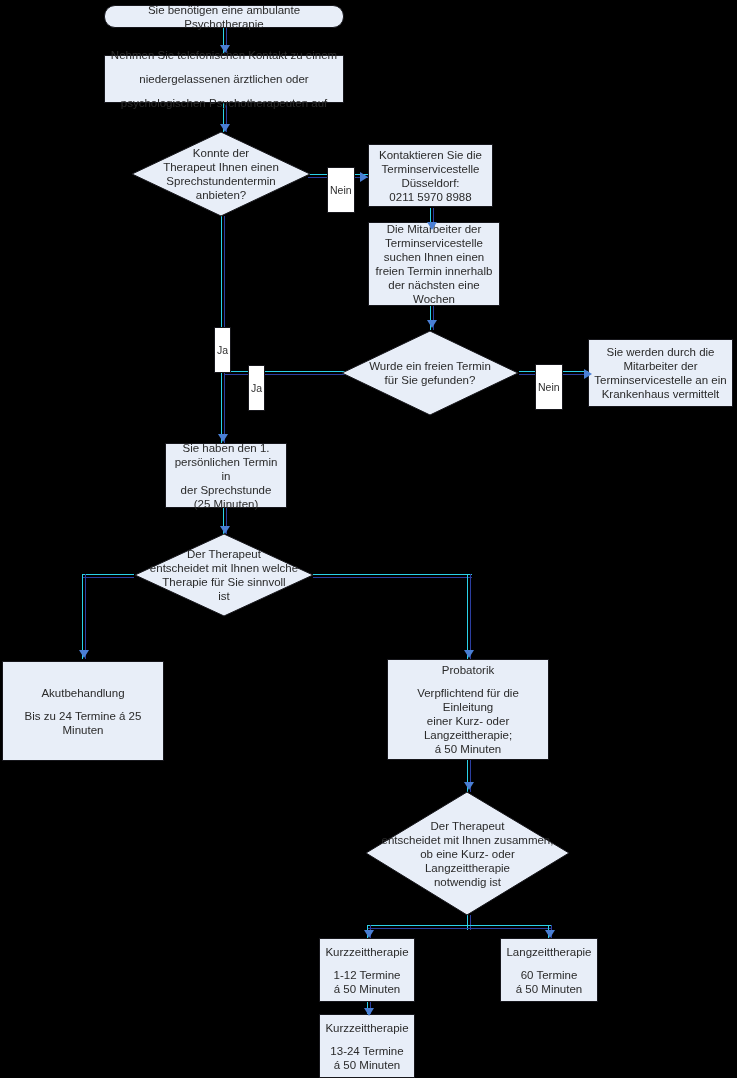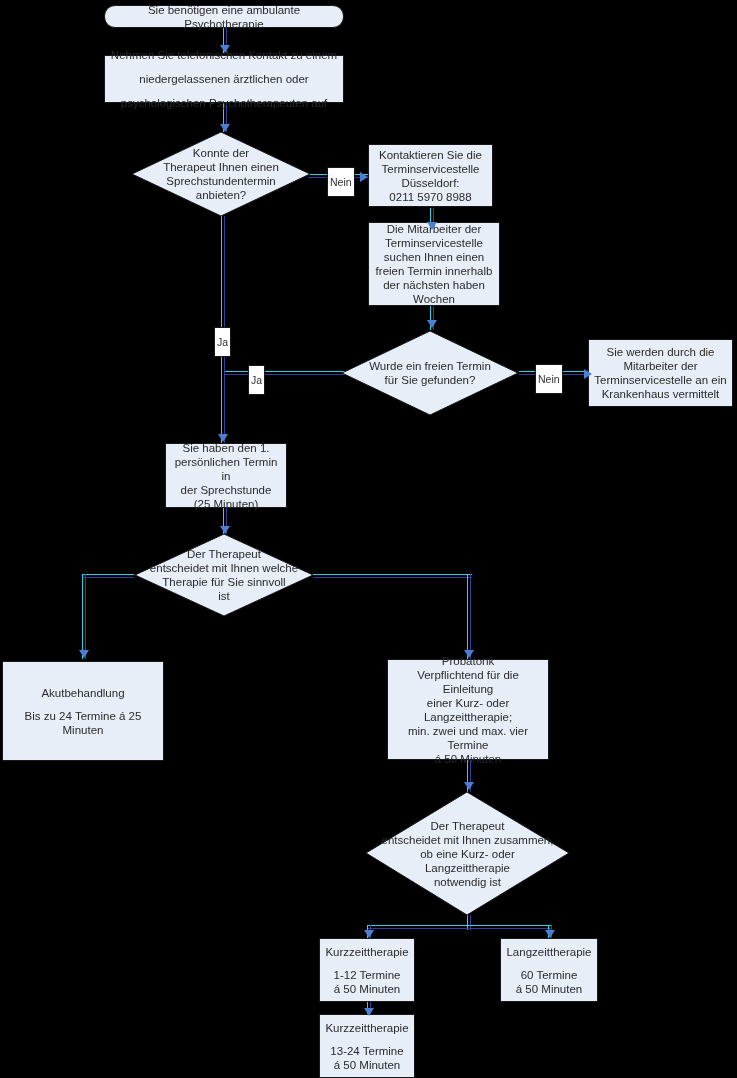--- a/index.html
+++ b/index.html
@@ -82,21 +82,21 @@
   }
 
   
   .elabel{
     position:absolute;
     background:#ffffff;
     border:1px solid #17171c;
     color:#2f2f2f;
     font-size:10.5px;
     line-height:12px;
-    padding:8px 2px;
+    padding:16px 2px;
     z-index:5;
     white-space:nowrap;
     text-align:center;
   }
 </style>
 </head>
 <body>
 
 <div id="stage">
 
@@ -236,21 +236,21 @@
     <span class="ln">Terminservicestelle</span>
     <span class="ln">Düsseldorf:</span>
     <span class="ln">0211 5970 8988</span>
   </div>
 
   <div class="node" style="left:368px;top:222px;width:132px;height:84px;">
     <span class="ln">Die Mitarbeiter der</span>
     <span class="ln">Terminservicestelle</span>
     <span class="ln">suchen Ihnen einen</span>
     <span class="ln">freien Termin innerhalb</span>
-    <span class="ln">der nächsten haben</span>
+    <span class="ln">der nächsten eine</span>
     <span class="ln">Wochen</span>
   </div>
 
   <div class="diamond" style="left:341px;top:330px;width:178px;height:86px;">
     <svg width="178" height="86" viewBox="0 0 178 86">
       <polygon points="89,1 177,43 89,85 1,43" fill="#e8eef8" stroke="#17171c" stroke-width="1"></polygon>
     </svg>
     <div class="dtext">
       <span class="ln">Wurde ein freien Termin</span>
       <span class="ln">für Sie gefunden?</span>
@@ -288,21 +288,20 @@
     <span class="gap"></span>
     <span class="ln">Bis zu 24 Termine á 25 Minuten</span>
   </div>
 
   <div class="node" style="left:387px;top:659px;width:162px;height:101px;">
     <span class="ln">Probatorik</span>
     <span class="gap"></span>
     <span class="ln">Verpflichtend für die Einleitung</span>
     <span class="ln">einer Kurz- oder</span>
     <span class="ln">Langzeittherapie;</span>
-    <span class="ln">min. zwei und max. vier Termine</span>
     <span class="ln">á 50 Minuten</span>
   </div>
 
   <div class="diamond" style="left:365px;top:791px;width:205px;height:125px;">
     <svg width="205" height="125" viewBox="0 0 205 125">
       <polygon points="102,1 204,62 102,124 1,62" fill="#e8eef8" stroke="#17171c" stroke-width="1"></polygon>
     </svg>
     <div class="dtext">
       <span class="ln">Der Therapeut</span>
       <span class="ln">entscheidet mit Ihnen zusammen,</span>

